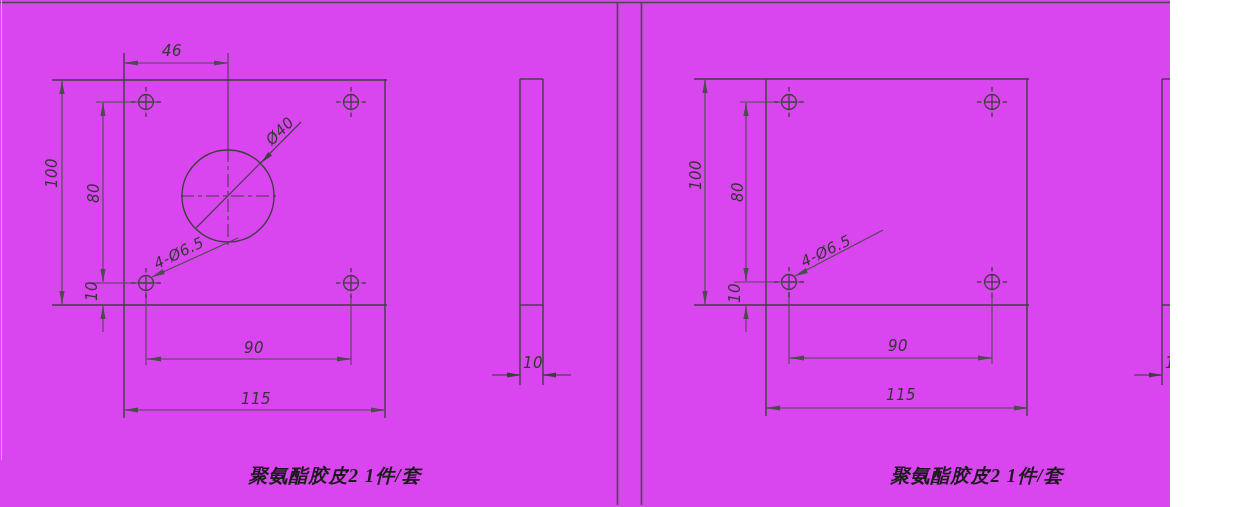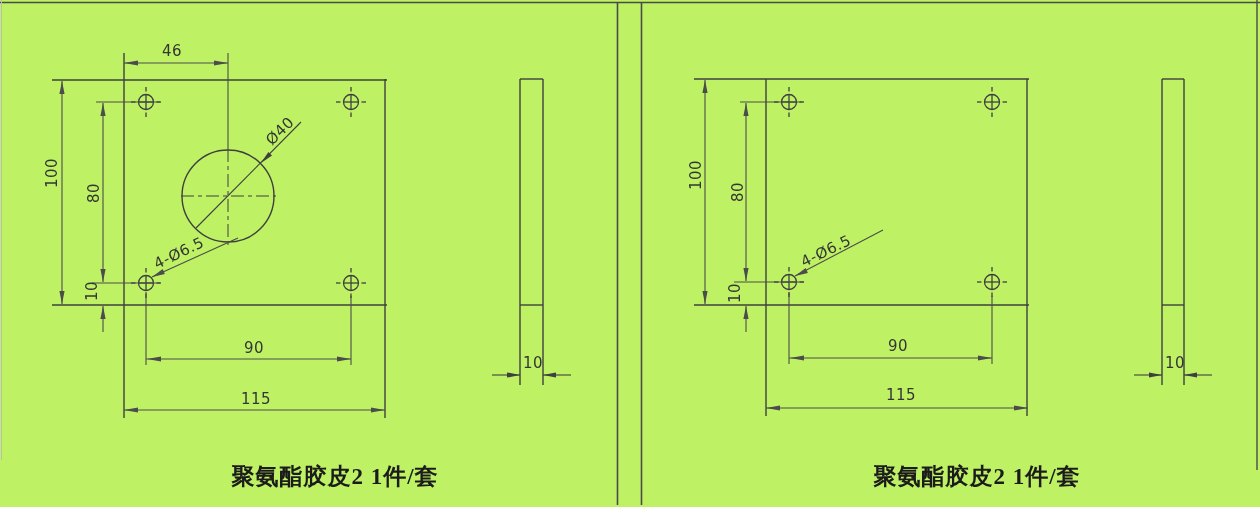--- a/index.html
+++ b/index.html
@@ -1,24 +1,24 @@
 <!DOCTYPE html>
 <html><head>
 <meta charset="utf-8">
 <style>
   html,body{margin:0;padding:0;background:#fff;}
-  #sheet{position:relative;width:1260px;height:507px;background:#bef264;overflow:hidden;
-         font-family:"DejaVu Sans",sans-serif;}
+  #sheet{position:relative;width:1170px;height:507px;background:#d946ef;overflow:hidden;
+         font-family:"DejaVu Sans",sans-serif;font-style:italic;}
   svg{position:absolute;left:0;top:0;}
   .lbl{position:absolute;font-size:15px;color:#353535;white-space:nowrap;
        transform:translate(-50%,-50%);letter-spacing:0.5px;}
   .rot90{transform:translate(-50%,-50%) rotate(-90deg);}
   .rot45{transform:translate(-50%,-50%) rotate(-45deg);}
   .rot26{transform:translate(-50%,-50%) rotate(-26deg);}
-  .caption{font-family:"Liberation Serif",serif;font-size:23px;color:#1b1b1b;
+  .caption{font-family:"Liberation Serif",serif;font-size:19px;color:#1b1b1b;
            letter-spacing:1px;font-weight:bold;}
 </style>
 </head>
 <body>
 
 <div id="sheet">
 
 <svg width="1260" height="507" viewBox="0 0 1260 507">
 
   <defs>

